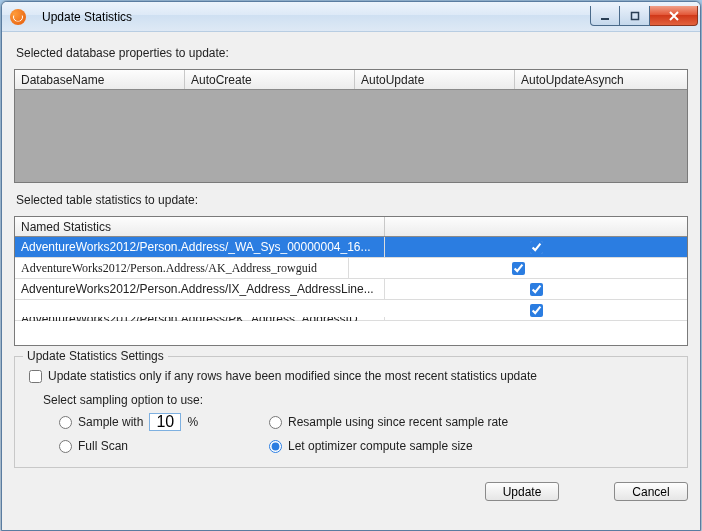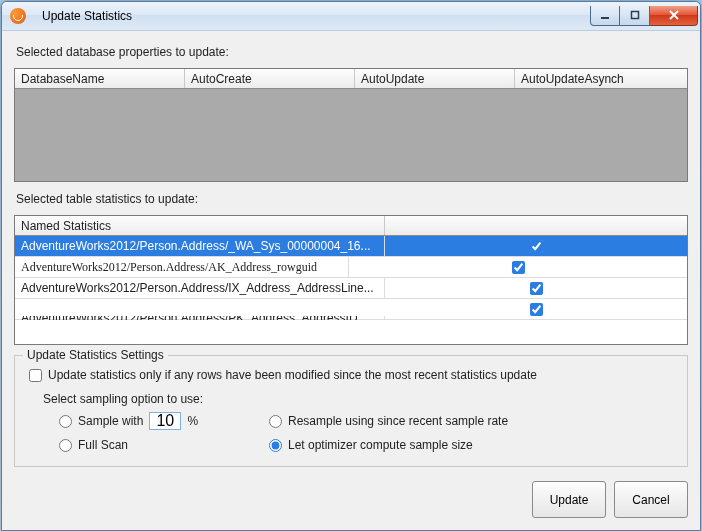--- a/index.html
+++ b/index.html
@@ -147,27 +147,28 @@
 }
 
 .footer {
   display:flex;
   justify-content:flex-end;
   gap:8px;
   margin-top:8px;
 }
 .btn {
   min-width: 74px;
-  height: 37px;
+  height: 19px;
   background: linear-gradient(to bottom, #fdfdfd, #e6e6e6);
   border: 1px solid #8a8a8a;
   border-radius: 3px;
   font-size: 12px;
   display:flex; align-items:center; justify-content:center;
   padding: 0 12px;
+  margin-left: 47px;
 }
 input[type=checkbox], input[type=radio] { width:13px; height:13px; accent-color:#2b7de1;}
 </style>
 </head>
 <body>
 
 <div class="window">
   <div class="titlebar">
     <div class="app-icon"></div>
     <div class="title-text">Update Statistics</div>

